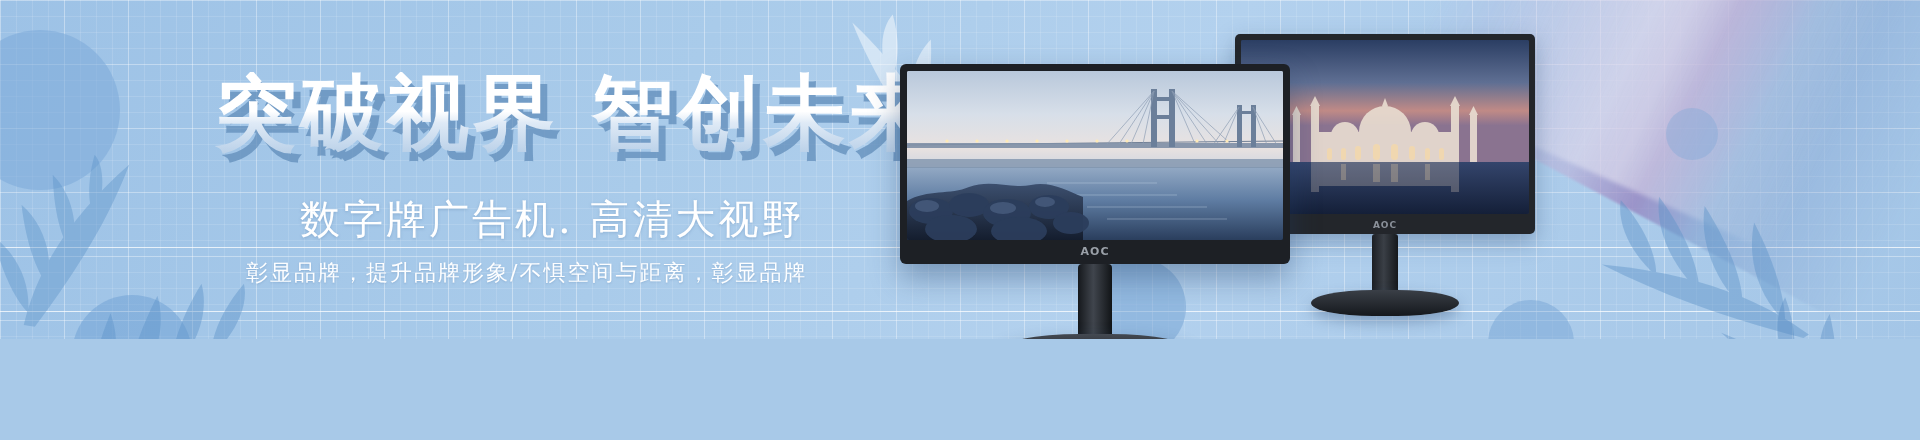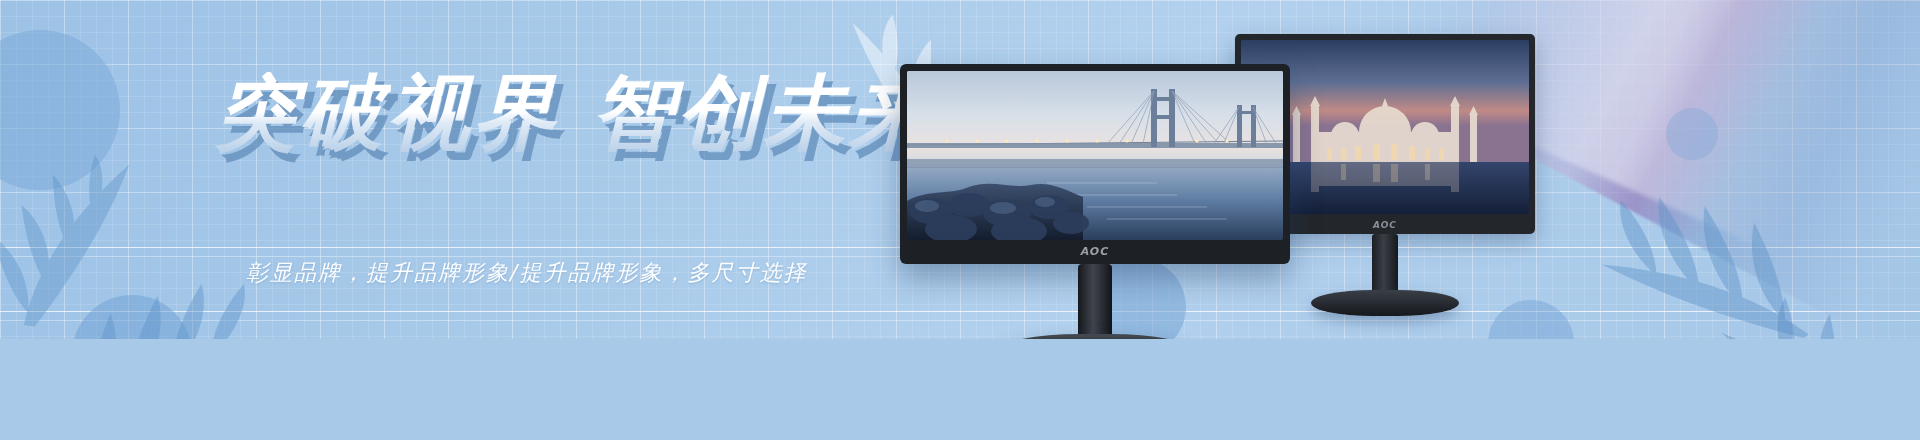--- a/index.html
+++ b/index.html
@@ -8,21 +8,20 @@
     font-family:"Liberation Sans", sans-serif;
     background:#a8c9e8;
   }
 
   .banner{
     position:relative;
     width:1920px; height:339px;
     overflow:hidden;
     background:
       linear-gradient(115deg,#9dc2e6 0%, #a9cbea 35%, #b3d1ee 60%, #a4c6e7 100%);
-    font-style: italic;
   }
 
   
   .grid{
     position:absolute; inset:0;
     background-image:
       linear-gradient(to right, rgba(255,255,255,.28) 1px, transparent 1px),
       linear-gradient(to bottom, rgba(255,255,255,.28) 1px, transparent 1px);
     background-size:64px 64px;
     pointer-events:none;
@@ -268,21 +267,22 @@
         <path d="M182 144 C144 106 92 74 6 50 C62 90 120 120 178 146 Z"></path>
         <path d="M160 128 C144 100 144 68 158 42 C166 76 166 108 160 128 Z"></path>
         <path d="M120 106 C104 78 100 46 112 20 C124 54 128 86 120 106 Z"></path>
         <path d="M78 82 C62 58 56 30 66 8 C80 36 84 64 78 82 Z"></path>
       </g>
     </svg>
   </div>
 
   <div class="copy">
     <div class="headline">突破视界 智创未来</div>
-    <div class="tagline">彰显品牌，提升品牌形象/提升品牌形象，多尺寸选择</div>
+    <div class="subtitle">数字牌广告机. 高清大视野</div>
+    <div class="tagline">彰显品牌，提升品牌形象/不惧空间与距离，彰显品牌</div>
   </div>
 
   <div class="monitors">
 
     <div class="mon mon-right">
       <div class="bezel">
         <div class="screen">
           <svg width="288" height="174" viewBox="0 0 288 174" preserveAspectRatio="none">
             <defs>
               <linearGradient id="skyR" x1="0" y1="0" x2="0" y2="1">

